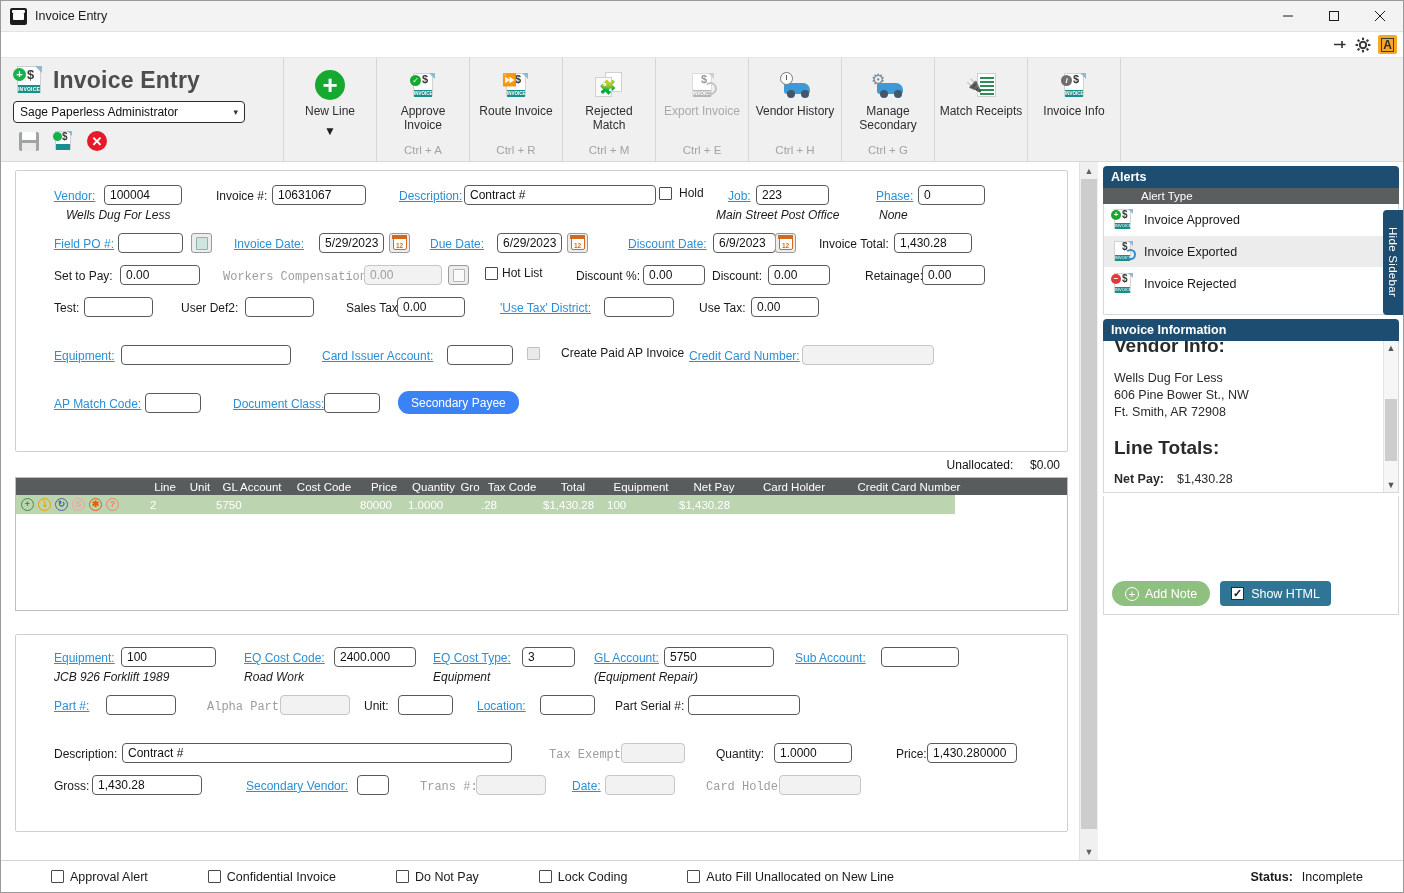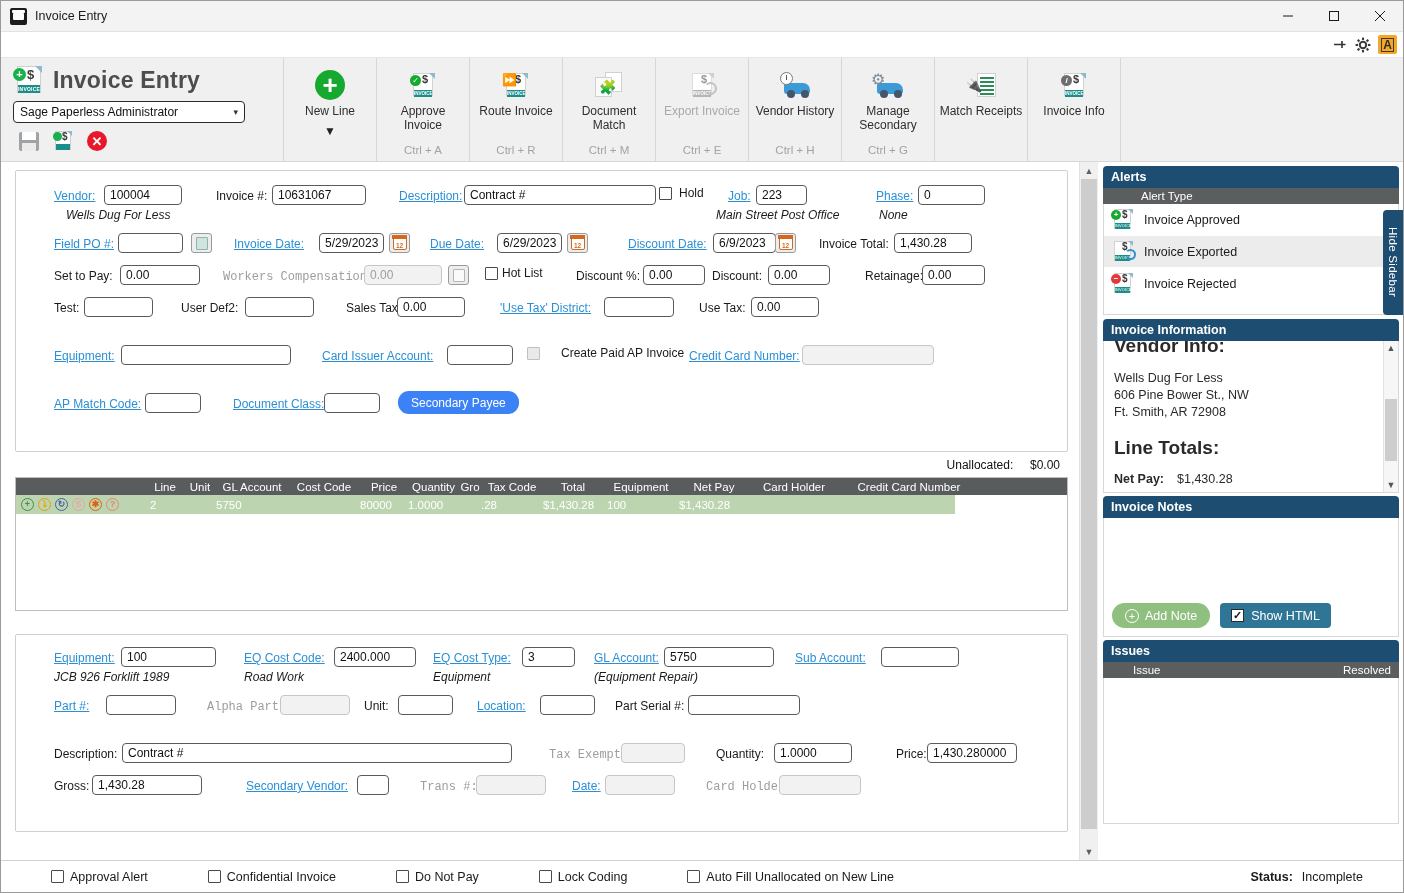--- a/index.html
+++ b/index.html
@@ -483,21 +483,21 @@
       </div>
 
       <div class="rib-item">
         <div class="rib-ic">
           <div class="puzzle-ic">
               <div class="p1"></div>
               <div class="p2"></div>
               <div class="pz">🧩</div>
             </div>
         </div>
-        <div class="rib-label" style="white-space:pre-line">Document
+        <div class="rib-label" style="white-space:pre-line">Rejected
 Match</div>
         <div class="rib-short">Ctrl + M</div>
       </div>
 
       <div class="rib-item">
         <div class="rib-ic">
           <div class="mini-doc dim">
               <div class="page"></div>
               <div class="fold"></div>
               <div class="dollar">$</div>
@@ -585,21 +585,21 @@
 
           <div class="frow" style="left:383px; top:18px;"><span class="lbl-link">Description:</span></div>
           <div class="frow inp" style="left:448px; top:14px; width:192px;">Contract #</div>
 
           <div class="frow" style="left:643px; top:15px; display:flex; align-items:center; gap:7px;">
             <span class="cbx"></span>
             <span class="lbl">Hold</span>
           </div>
 
           <div class="frow" style="left:712px; top:18px;"><span class="lbl-link">Job:</span></div>
-          <div class="frow inp" style="left:740px; top:14px; width:51px;">223</div>
+          <div class="frow inp" style="left:740px; top:14px; width:73px;">223</div>
           <div class="frow sub-it" style="left:700px; top:37px;">Main Street Post Office</div>
 
           <div class="frow" style="left:860px; top:18px;"><span class="lbl-link">Phase:</span></div>
           <div class="frow inp" style="left:902px; top:14px; width:67px;">0</div>
           <div class="frow sub-it" style="left:863px; top:37px;">None</div>
 
           <div class="frow" style="left:38px; top:66px;"><span class="lbl-link">Field PO #:</span></div>
           <div class="frow inp" style="left:102px; top:62px; width:65px;"></div>
           <div class="frow sq-btn" style="left:175px; top:62px;">
               <div class="g1"></div>
@@ -872,43 +872,34 @@
           </div>
           <div class="info-sb">
             <div class="ar">▲</div>
             <div class="th"></div>
             <div class="ar bot">▼</div>
           </div>
         </div>
       </div>
 
       <div class="card" style="margin-top:3px;">
-        <div class="card-hdr">Invoice Notes</div>
         <div class="notes-body">
           <div class="notes-btns">
             <div class="btn-add">
               <span class="circ">+</span>
               <span>Add Note</span>
             </div>
             <div class="btn-html">
               <span class="cb">✓</span>
               <span>Show HTML</span>
             </div>
           </div>
         </div>
       </div>
 
-      <div class="card" style="margin-top:3px;">
-        <div class="card-hdr">Issues</div>
-        <div class="card-subhdr">
-          <span style="padding-left:22px;">Issue</span>
-          <span>Resolved</span>
-        </div>
-        <div class="issues-body"></div>
-      </div>
 
       <div class="hide-sidebar">
         <span>Hide Sidebar</span>
       </div>
     </div>
   </div>
 
   <div class="statusbar">
     <div class="sb-chk">
       <span class="cbx"></span>

